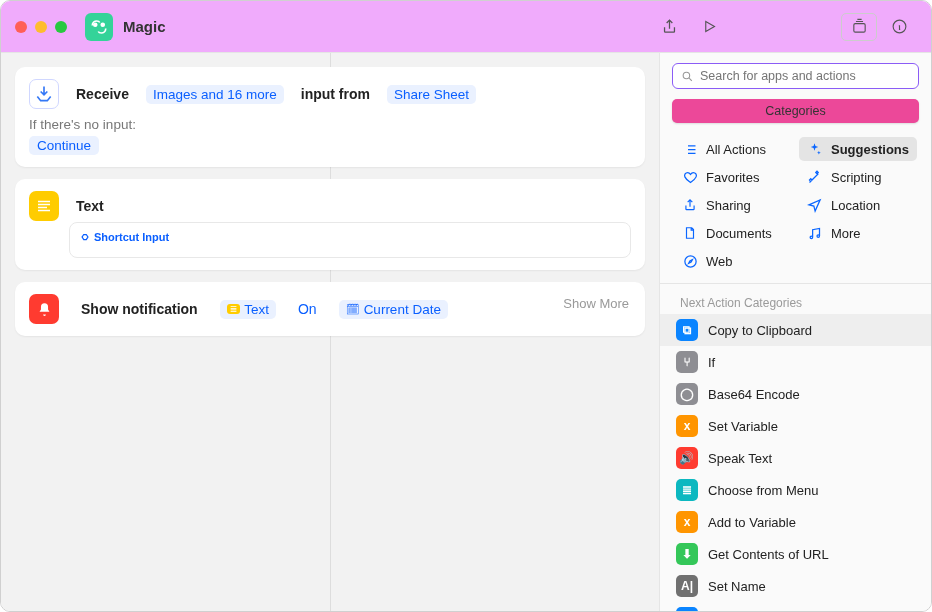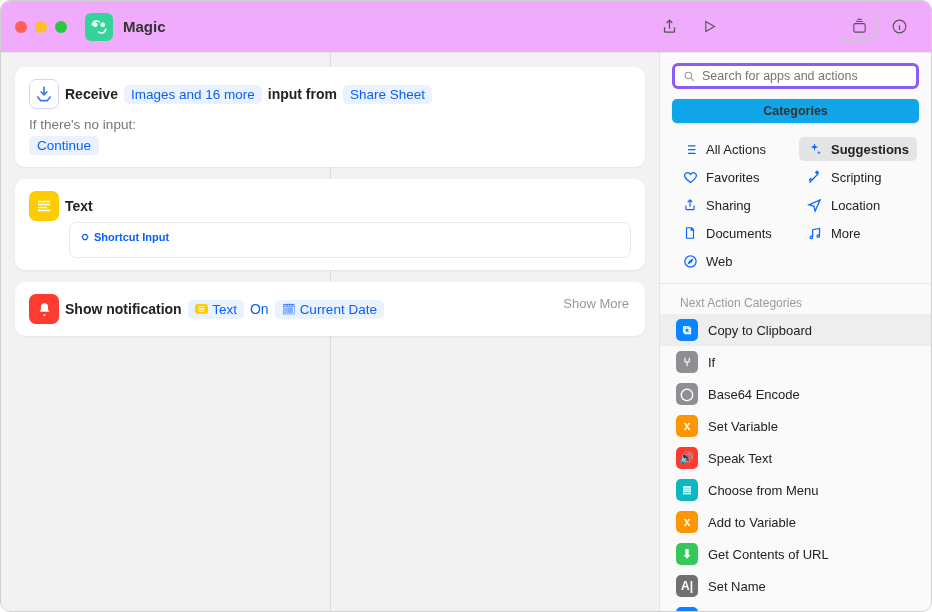--- a/index.html
+++ b/index.html
@@ -60,21 +60,21 @@
   }
   .card {
     background: #fff;
     border-radius: 10px;
     padding: 12px 14px;
     margin-bottom: 12px;
     box-shadow: 0 1px 2px rgba(0,0,0,0.06);
     position: relative;
     z-index: 1;
   }
-  .card-head { display: flex; align-items: center; gap: 6px; font-size: 14px; }
+  .card-head { display: flex; align-items: center; gap: 17px; font-size: 14px; }
   .action-icon {
     width: 30px; height: 30px; border-radius: 7px;
     display: flex; align-items: center; justify-content: center;
     color: #fff; flex-shrink: 0;
   }
   .ai-blue { background: #fff; color:#3478f6; border:1px solid #d0d7ff;}
   .ai-blue svg { stroke:#3478f6; }
   .ai-yellow { background: #ffcc00; }
   .ai-red { background: #ff3b30; }
   .card-title { font-weight: 600; color:#222; }
@@ -101,54 +101,54 @@
     font-size:11px;
   }
   .mini-token {
     color:#0a5fff; font-weight:600; font-size:11px;
     display:inline-flex; align-items:center; gap:4px;
   }
   .show-more {
     position:absolute; right:16px; top:14px;
     color:#999; font-size:13px;
   }
-  .notif-row { display:flex; align-items:center; gap:6px; flex-wrap:wrap; font-size:14px;}
+  .notif-row { display:flex; align-items:center; gap:22px; flex-wrap:wrap; font-size:14px;}
   .pill {
     background:#eaf1ff; color:#0a5fff;
     border-radius:5px; padding:2px 7px; font-weight:500;
     display:inline-flex; align-items:center; gap:4px; font-size:13.5px;
   }
   .pill .glyph { font-size:11px; }
   .sidebar {
     width: 272px; border-left:1px solid #e5e5e5;
     display:flex; flex-direction:column;
     background:#fafafa;
   }
   .search-wrap { padding:10px 12px; }
   .search {
     width:100%; height:26px;
-    border:3px solid #8b5cf6; border-radius:6px;
+    border:1px solid #8b5cf6; border-radius:6px;
     background:#fff;
     display:flex; align-items:center; padding:0 8px; gap:6px;
     color:#999;
   }
   .search input {
     border:none; outline:none; flex:1; font-size:12.5px;
     background:transparent; color:#333;
   }
   .seg {
     margin:0 12px 8px; height:24px;
     background:#e9e9e9; border-radius:6px;
     display:flex; font-size:12.5px;
   }
   .seg-item {
     flex:1; display:flex; align-items:center; justify-content:center;
     border-radius:5px; color:#333;
   }
-  .seg-item.active { background:#0ea5e9; box-shadow:0 1px 2px rgba(0,0,0,0.12); font-weight:700;text-align:center; }
+  .seg-item.active { background:#ec4899; box-shadow:0 1px 2px rgba(0,0,0,0.12); font-weight:400;text-align:center; }
   .cat-grid {
     padding:6px 14px 10px;
     display:grid; grid-template-columns:1fr 1fr;
     gap:4px 12px;
     border-bottom:1px solid #e5e5e5;
   }
   .cat {
     display:flex; align-items:center; gap:8px;
     font-size:13px; color:#222;
     padding:4px 8px; border-radius:5px;

